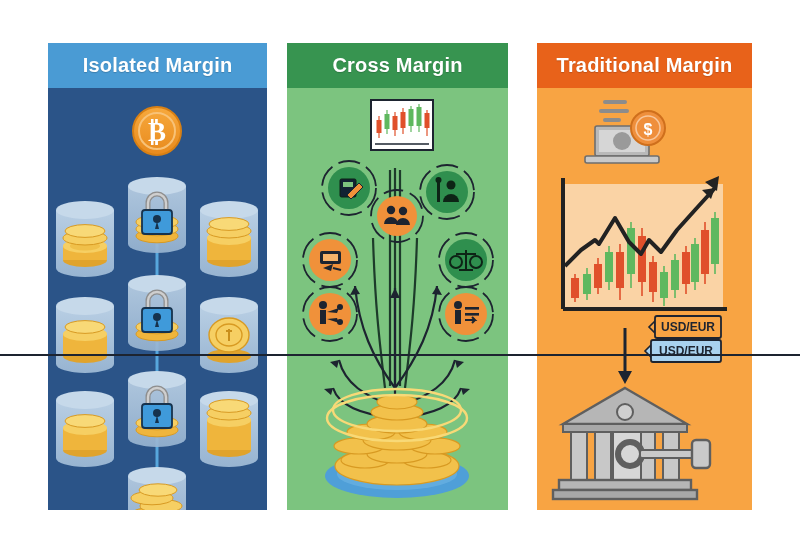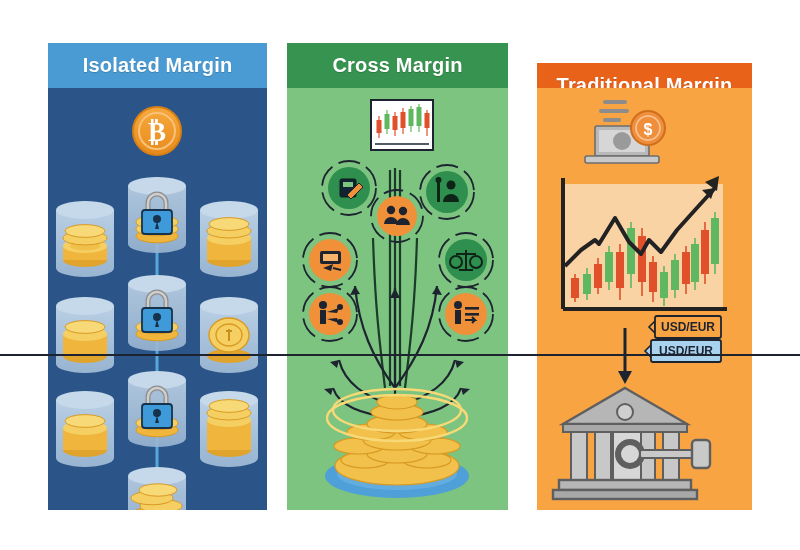--- a/index.html
+++ b/index.html
@@ -22,21 +22,21 @@
 
   #panel-isolated{left:48px;width:219px;}
   #panel-isolated .hdr{background:#4a9bd4;}
   #panel-isolated .body{background:#2b5488;}
 
   #panel-cross{left:287px;width:221px;}
   #panel-cross .hdr{background:#379450;}
   #panel-cross .body{background:#7cc47f;}
 
   #panel-traditional{left:537px;width:215px;}
-  #panel-traditional .hdr{background:#e8621a;margin-top:20px;}
+  #panel-traditional .hdr{background:#e8621a;}
   #panel-traditional .body{background:#f9a councils;}
   #panel-traditional .body{background:#f9a council;}
   #panel-traditional .body{background:#f8a443;}
 
   
   .connector{position:absolute;left:0;top:354px;width:800px;height:2px;background:#1d2430;}
   svg{display:block;overflow:visible;}
 </style>
 </head>
 <body>

